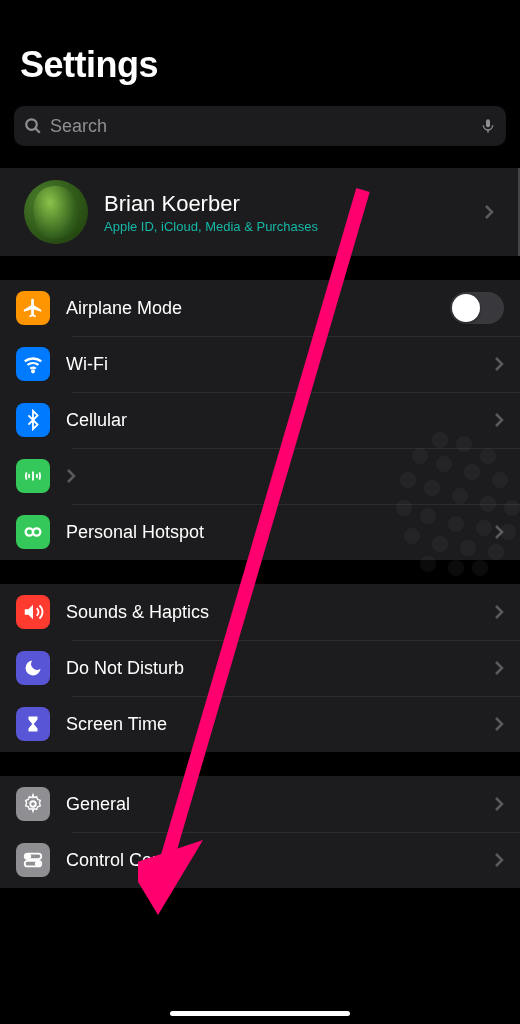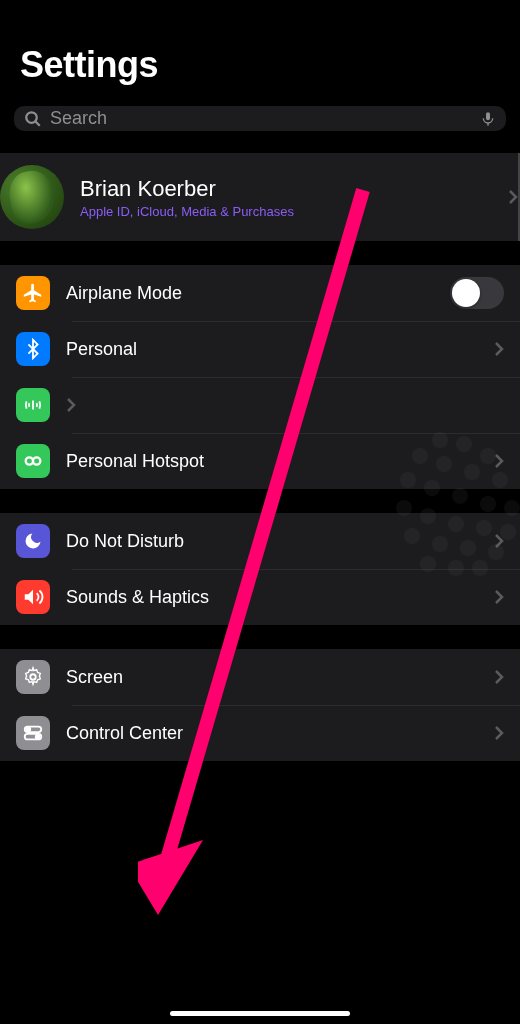--- a/index.html
+++ b/index.html
@@ -18,21 +18,21 @@
     .title {
       font-size: 36px;
       font-weight: 700;
       letter-spacing: -0.5px;
       margin-top: 16px;
     }
     .search-bar {
       margin: 8px 14px 10px 14px;
       background: #1c1c1e;
       border-radius: 10px;
-      height: 25px;
+      height: 40px;
       display: flex;
       align-items: center;
       padding: 0 10px;
       gap: 8px;
     }
     .search-icon { color: #8e8e93; display:flex; align-items:center; }
     .search-input {
       flex: 1;
       background: transparent;
       border: none;
@@ -43,21 +43,21 @@
     .search-input::placeholder { color: #8e8e93; }
     .mic-icon { color: #8e8e93; display:flex; align-items:center; }
     .section {
       margin-top: 24px;
       background: #1c1c1e;
       border-radius: 0;
     }
     .account-row {
       display: flex;
       align-items: center;
-      padding: 12px 0;
+      padding: 12px 24px;
       gap: 16px;
       background: #1c1c1e;
       margin-top: 22px;
       border-right: 2px solid #444;
     }
     .avatar {
       width: 64px;
       height: 64px;
       border-radius: 50%;
       background: radial-gradient(circle at 30% 30%, #4a7c2a, #1a3a0a);
@@ -68,21 +68,21 @@
     .avatar::before{
       content:"";
       position:absolute;
       left:10px; top:6px; width:44px; height:52px;
       background: radial-gradient(ellipse at 40% 30%, #8bc34a 0%, #2e5a1a 70%);
       border-radius: 50% 50% 60% 40%;
       transform: rotate(-10deg);
     }
     .account-text { flex:1; }
     .account-name { font-size: 22px; font-weight: 400; }
-    .account-sub { font-size: 13px; color: #8b5cf6; margin-top:2px; }
+    .account-sub { font-size: 13px; color: #14b8a6; margin-top:2px; }
     .chevron { color: #5a5a5f; display:flex; align-items:center; }
     .row {
       display: flex;
       align-items: center;
       padding: 6px 16px;
       gap: 16px;
       min-height: 56px;
       position: relative;
     }
     .row + .row::before {
@@ -199,25 +199,41 @@
     <div class="icon-box bg-orange">
       <svg width="22" height="22" viewBox="0 0 24 24" fill="#fff">
           <path d="M21 16v-2l-8-5V3.5a1.5 1.5 0 0 0-3 0V9l-8 5v2l8-2.5V19l-2 1.5V22l3.5-1 3.5 1v-1.5L13 19v-5.5l8 2.5z"></path>
         </svg>
     </div>
     <div class="row-label">Airplane Mode</div>
     <div class="toggle"></div>
   </div>
   <div class="row">
     <div class="icon-box bg-blue">
+      <svg width="22" height="22" viewBox="0 0 24 24" fill="none" stroke="#fff" stroke-width="2.5">
+          <path d="M3 9a15 15 0 0 1 18 0"></path>
+          <path d="M6 13a10 10 0 0 1 12 0"></path>
+          <path d="M9 17a5 5 0 0 1 6 0"></path>
+          <circle cx="12" cy="20" r="1" fill="#fff"></circle>
+        </svg>
+    </div>
+    <div class="row-label">Wi-Fi</div>
+    <span class="chevron">
+      <svg width="10" height="16" viewBox="0 0 10 16" fill="none" stroke="currentColor" stroke-width="2.5">
+          <polyline points="2,2 8,8 2,14"></polyline>
+        </svg>
+    </span>
+  </div>
+  <div class="row">
+    <div class="icon-box bg-blue">
       <svg width="22" height="22" viewBox="0 0 24 24" fill="none" stroke="#fff" stroke-width="2">
           <path d="M7 7l10 10-5 5V2l5 5L7 17"></path>
         </svg>
     </div>
-    <div class="row-label">Personal</div>
+    <div class="row-label">Cellular</div>
     <span class="chevron">
       <svg width="10" height="16" viewBox="0 0 10 16" fill="none" stroke="currentColor" stroke-width="2.5">
           <polyline points="2,2 8,8 2,14"></polyline>
         </svg>
     </span>
   </div>
   <div class="row">
     <div class="icon-box bg-green">
       <svg width="22" height="22" viewBox="0 0 24 24" fill="none" stroke="#fff" stroke-width="2">
           <path d="M5 8a10 10 0 0 0 0 8"></path>
@@ -244,58 +260,71 @@
     <span class="chevron">
       <svg width="10" height="16" viewBox="0 0 10 16" fill="none" stroke="currentColor" stroke-width="2.5">
           <polyline points="2,2 8,8 2,14"></polyline>
         </svg>
     </span>
   </div>
 </div>
 
 <div class="section">
   <div class="row">
-    <div class="icon-box bg-indigo">
-      <svg width="20" height="20" viewBox="0 0 24 24" fill="#fff">
-          <path d="M21 12.8A9 9 0 1 1 11.2 3a7 7 0 0 0 9.8 9.8z"></path>
-        </svg>
-    </div>
-    <div class="row-label">Do Not Disturb</div>
-    <span class="chevron">
-      <svg width="10" height="16" viewBox="0 0 10 16" fill="none" stroke="currentColor" stroke-width="2.5">
-          <polyline points="2,2 8,8 2,14"></polyline>
-        </svg>
-    </span>
-  </div>
-  <div class="row">
     <div class="icon-box bg-red">
       <svg width="22" height="22" viewBox="0 0 24 24" fill="#fff">
           <path d="M3 9v6h4l5 5V4L7 9H3z"></path>
           <path d="M16 8a5 5 0 0 1 0 8" fill="none" stroke="#fff" stroke-width="2"></path>
           <path d="M19 5a9 9 0 0 1 0 14" fill="none" stroke="#fff" stroke-width="2"></path>
         </svg>
     </div>
     <div class="row-label">Sounds &amp; Haptics</div>
     <span class="chevron">
       <svg width="10" height="16" viewBox="0 0 10 16" fill="none" stroke="currentColor" stroke-width="2.5">
           <polyline points="2,2 8,8 2,14"></polyline>
         </svg>
     </span>
   </div>
+  <div class="row">
+    <div class="icon-box bg-indigo">
+      <svg width="20" height="20" viewBox="0 0 24 24" fill="#fff">
+          <path d="M21 12.8A9 9 0 1 1 11.2 3a7 7 0 0 0 9.8 9.8z"></path>
+        </svg>
+    </div>
+    <div class="row-label">Do Not Disturb</div>
+    <span class="chevron">
+      <svg width="10" height="16" viewBox="0 0 10 16" fill="none" stroke="currentColor" stroke-width="2.5">
+          <polyline points="2,2 8,8 2,14"></polyline>
+        </svg>
+    </span>
+  </div>
+  <div class="row">
+    <div class="icon-box bg-indigo">
+      <svg width="18" height="20" viewBox="0 0 24 24" fill="#fff">
+          <path d="M6 2h12v4l-5 6 5 6v4H6v-4l5-6-5-6V2z"></path>
+        </svg>
+    </div>
+    <div class="row-label">Screen Time</div>
+    <span class="chevron">
+      <svg width="10" height="16" viewBox="0 0 10 16" fill="none" stroke="currentColor" stroke-width="2.5">
+          <polyline points="2,2 8,8 2,14"></polyline>
+        </svg>
+    </span>
+  </div>
 </div>
 
 <div class="section">
   <div class="row">
     <div class="icon-box bg-gray">
       <svg width="22" height="22" viewBox="0 0 24 24" fill="#fff">
           <circle cx="12" cy="12" r="3" fill="none" stroke="#fff" stroke-width="2"></circle>
           <path d="M12 2l1 3 3-1 1 3 3 1-1 3 1 3-3 1-1 3-3-1-1 3-1-3-3 1-1-3-3-1 1-3-1-3 3-1 1-3 3 1 1-3z" fill="none" stroke="#fff" stroke-width="1.5"></path>
         </svg>
     </div>
-    <div class="row-label">Screen</div>
+    <div class="row-label">General</div>
     <span class="chevron">
       <svg width="10" height="16" viewBox="0 0 10 16" fill="none" stroke="currentColor" stroke-width="2.5">
           <polyline points="2,2 8,8 2,14"></polyline>
         </svg>
     </span>
   </div>
   <div class="row">
     <div class="icon-box bg-gray">
       <svg width="22" height="22" viewBox="0 0 24 24" fill="none" stroke="#fff" stroke-width="2">
           <rect x="3" y="5" width="18" height="6" rx="3"></rect>

